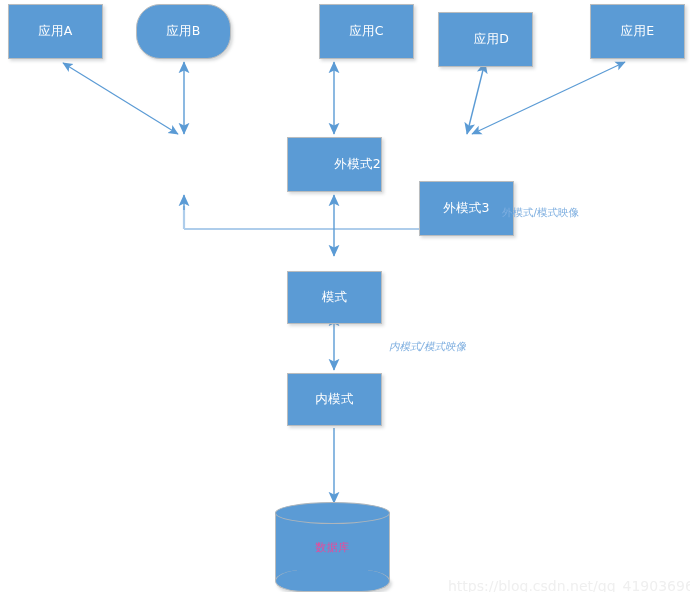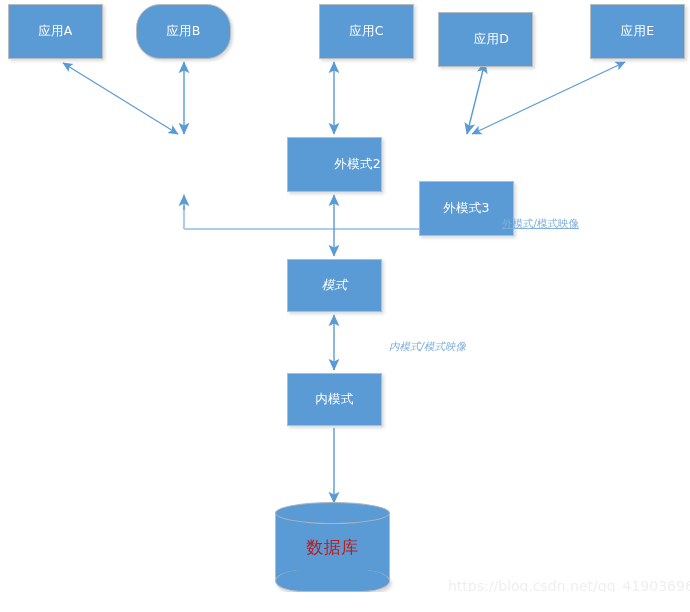--- a/index.html
+++ b/index.html
@@ -72,22 +72,22 @@
   }
   .cyl .cyl-label {
     position: absolute;
     left: 0;
     top: 0;
     width: 100%;
     height: 100%;
     display: flex;
     align-items: center;
     justify-content: center;
-    color: #b91c1c;
-    font-size: 17px;
+    color: #ec4899;
+    font-size: 11px;
     letter-spacing: 0.5px;
     user-select: none;
   }
   .annot {
     position: absolute;
     color: #7fafe0;
     font-size: 10.5px;
     white-space: nowrap;
     user-select: none;
   }
@@ -184,33 +184,33 @@
     <span>应用E</span>
   </div>
 
   <div class="node" style="left:287px; top:137px; width:95px; height:55px;justify-content:flex-end;">
     <span>外模式2</span>
   </div>
   <div class="node" style="left:419px; top:137px; width:95px; height:55px;margin-top:44px;">
     <span>外模式3</span>
   </div>
 
-  <div class="node" style="left:287px; top:259px; width:95px; height:53px;font-style:italic;">
+  <div class="node" style="left:287px; top:271px; width:95px; height:53px;">
     <span>模式</span>
   </div>
 
   <div class="node" style="left:287px; top:373px; width:95px; height:53px;">
     <span>内模式</span>
   </div>
 
   <div class="cyl" style="left:275px; top:502px; width:115px; height:90px;">
     <div class="cyl-body"></div>
     <div class="cyl-bottom"></div>
     <div class="cyl-top"></div>
     <div class="cyl-label">数据库</div>
   </div>
 
-  <div class="annot" style="left:502px; top:217px;text-decoration:underline;">外模式/模式映像</div>
+  <div class="annot" style="left:502px; top:206px;">外模式/模式映像</div>
   <div class="annot" style="left:389px; top:340px;font-style:italic;">内模式/模式映像</div>
 
   <div class="watermark" style="left:448px; top:578px;">https://blog.csdn.net/qq_41903696</div>
 
 </div>
 
 </body></html>

